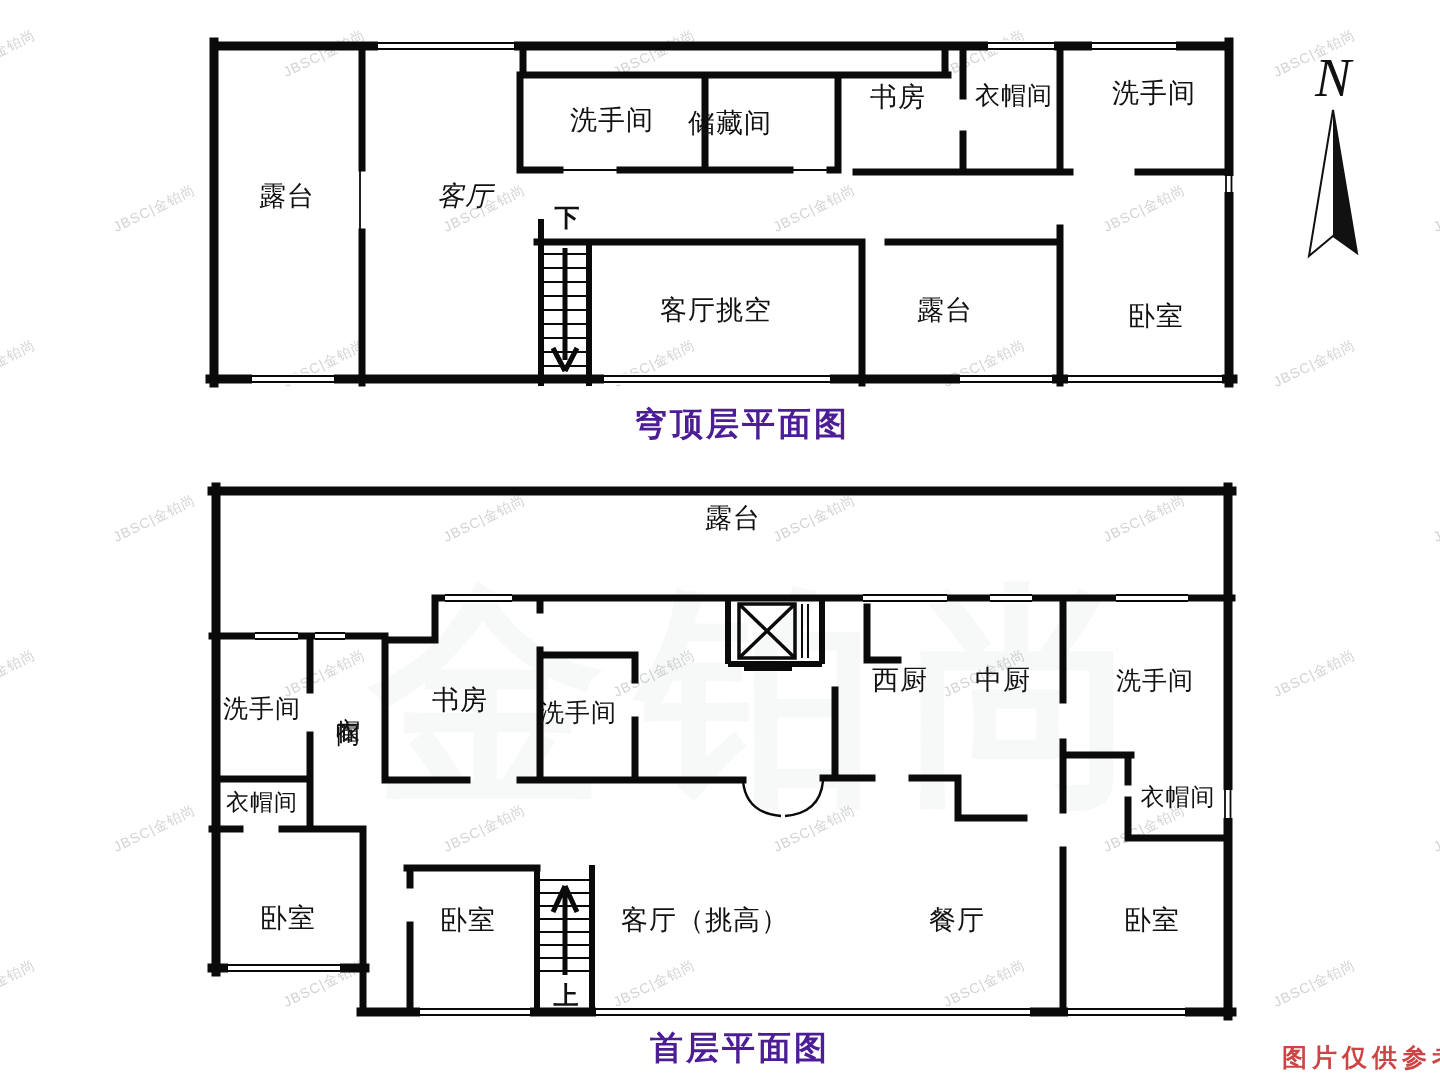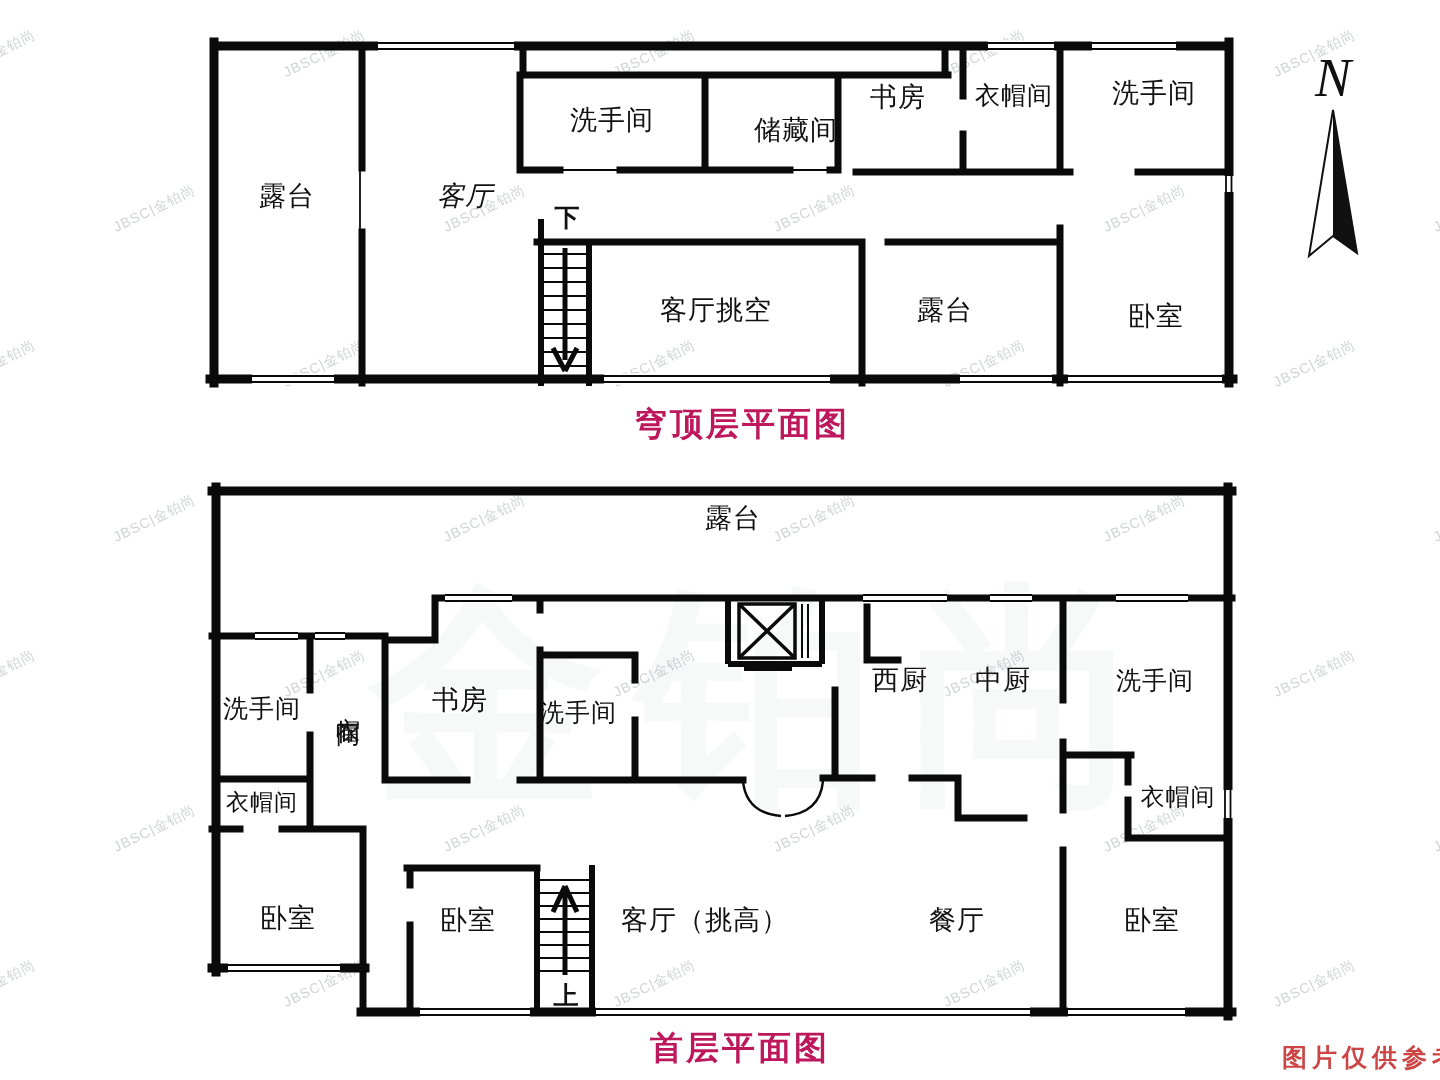--- a/index.html
+++ b/index.html
@@ -9,21 +9,21 @@
   .wm{position:absolute;font-size:14px;color:rgba(150,155,160,0.45);
       transform:rotate(-26deg);white-space:nowrap;letter-spacing:1px;}
   .big-wm{position:absolute;left:370px;top:700px;z-index:0;font-size:235px;
           color:rgba(120,130,140,0.06);letter-spacing:34px;white-space:nowrap;
           transform:translateY(-50%);font-weight:700;}
   svg.plan{position:absolute;left:0;top:0;z-index:1;}
   .label-layer{position:absolute;inset:0;z-index:2;}
   .room-label{position:absolute;transform:translate(-50%,-50%);font-size:27px;
       color:#111;white-space:nowrap;letter-spacing:1px;font-weight:500;}
   .room-label.vertical{writing-mode:vertical-rl;text-orientation:upright;letter-spacing:3px;}
-  .plan-title{position:absolute;transform:translate(-50%,-50%);font-size:33px;color:#be185d;
+  .plan-title{position:absolute;transform:translate(-50%,-50%);font-size:33px;color:#4c1d95;
       font-weight:600;letter-spacing:3px;white-space:nowrap;}
   .stair-label{position:absolute;transform:translate(-50%,-50%);font-size:25px;color:#111;
       font-weight:700;}
   .ref-note{position:absolute;left:1282px;top:1041px;font-size:25px;letter-spacing:5px;
       font-family:"Liberation Serif",serif;font-weight:600;white-space:nowrap;}
 </style>
 </head>
 <body>
 
 <div class="canvas">
@@ -181,21 +181,21 @@
       <path d="M1333,110 L1357,253 L1333,236 L1309,256 Z" fill="#ffffff" stroke="#111" stroke-width="2"></path>
       <path d="M1333,110 L1357,253 L1333,236 Z" fill="#111"></path>
     </g>
   </svg>
 
   <div class="label-layer">
     <div id="upper-rooms">
         <span class="room-label" style="left: 287px; top: 196px;">露台</span>
         <span class="room-label" style="left: 465px; top: 196px; font-style: italic;">客厅</span>
         <span class="room-label" style="left: 612px; top: 120px;">洗手间</span>
-        <span class="room-label" style="left: 796px; top: 123px; margin-top: 7px;">储藏间</span>
+        <span class="room-label" style="left: 730px; top: 123px;">储藏间</span>
         <span class="room-label" style="left: 898px; top: 97px;">书房</span>
         <span class="room-label" style="left: 1014px; top: 95px; font-size: 25px;">衣帽间</span>
         <span class="room-label" style="left: 1154px; top: 93px;">洗手间</span>
         <span class="room-label" style="left: 716px; top: 310px;">客厅挑空</span>
         <span class="room-label" style="left: 945px; top: 310px;">露台</span>
         <span class="room-label" style="left: 1156px; top: 316px;">卧室</span>
       </div>
     <div id="lower-rooms">
         <span class="room-label" style="left: 733px; top: 518px;">露台</span>
         <span class="room-label" style="left: 262px; top: 708px; font-size: 25px;">洗手间</span>

